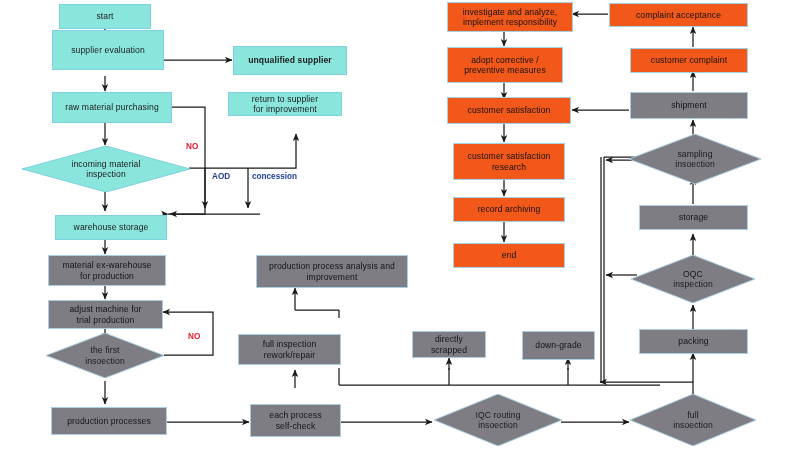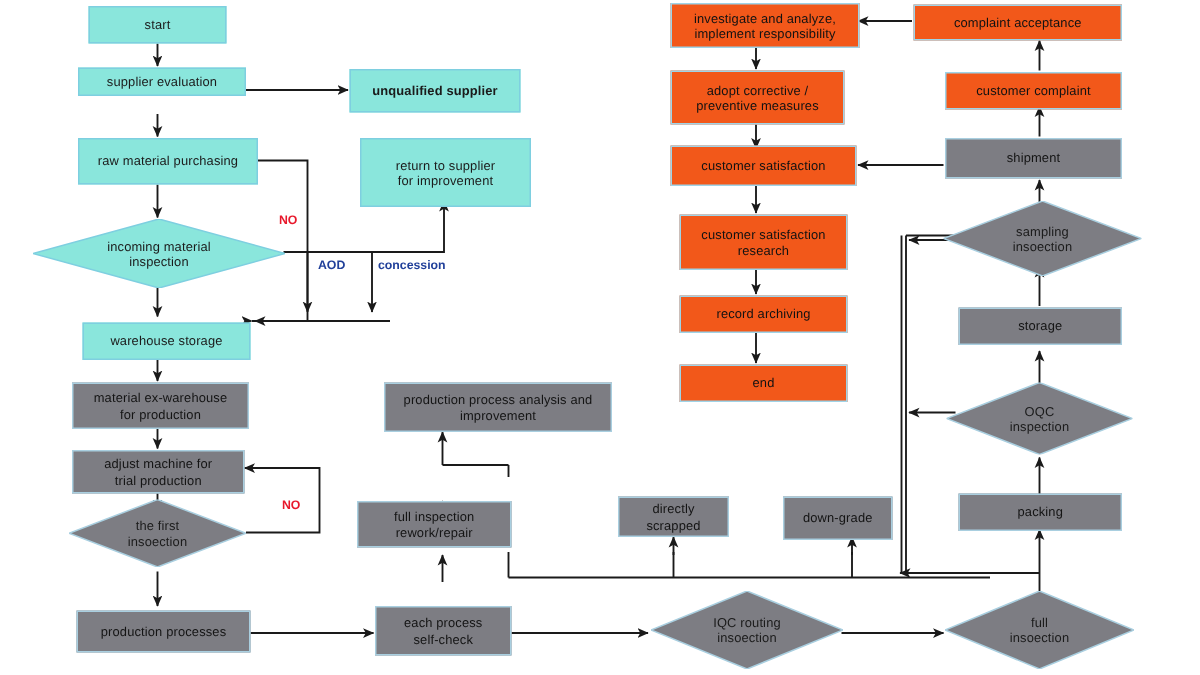--- a/index.html
+++ b/index.html
@@ -140,33 +140,33 @@
       <path d="M504,124 L504,142"></path>
       <path d="M504,180 L504,196"></path>
       <path d="M504,222 L504,242"></path>
     </g>
   </svg>
 
   <div class="node box cyan" style="left:59px;top:4px;width:92px;height:25px;">
     <span class="lbl">start</span>
   </div>
 
-  <div class="node box cyan" style="left:52px;top:45px;width:112px;height:19px;">
+  <div class="node box cyan" style="left:52px;top:30px;width:112px;height:40px;">
     <span class="lbl">supplier evaluation</span>
   </div>
 
   <div class="node box cyan" style="left:233px;top:46px;width:114px;height:29px;font-weight:bold;">
     <span class="lbl">unqualified supplier</span>
   </div>
 
   <div class="node box cyan" style="left:52px;top:92px;width:120px;height:31px;">
     <span class="lbl">raw material purchasing</span>
   </div>
 
-  <div class="node box cyan" style="left:240px;top:92px;width:114px;height:46px;">
+  <div class="node box cyan" style="left:228px;top:92px;width:114px;height:24px;">
     <span class="lbl">return to supplier<br>for improvement</span>
   </div>
 
   <div class="node diamond" style="left:22px;top:146px;width:168px;height:46px;">
     <svg class="dshape" viewBox="0 0 168 46" preserveAspectRatio="none">
       <polygon points="84,0 168,23 84,46 0,23" fill="#8ae6dc" stroke="#7ecfe0" stroke-width="1"></polygon>
     </svg>
     <span class="lbl">incoming material<br>inspection</span>
   </div>
 

